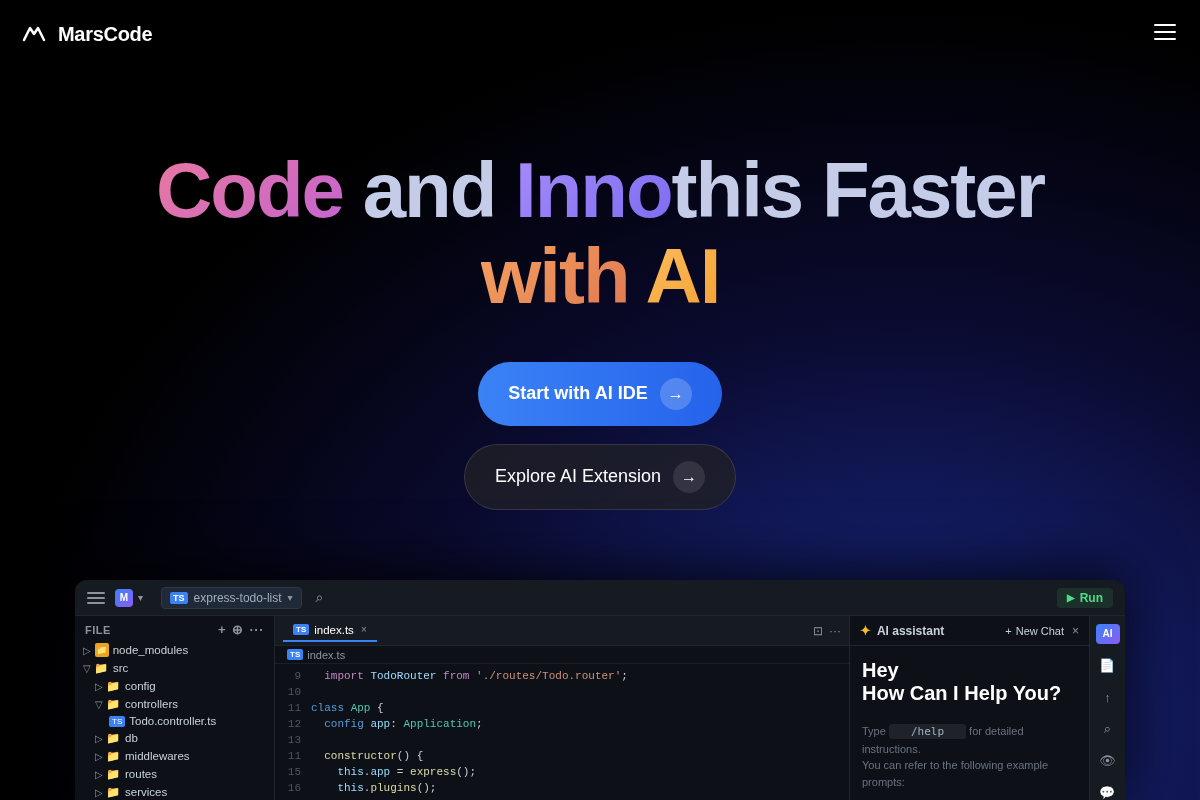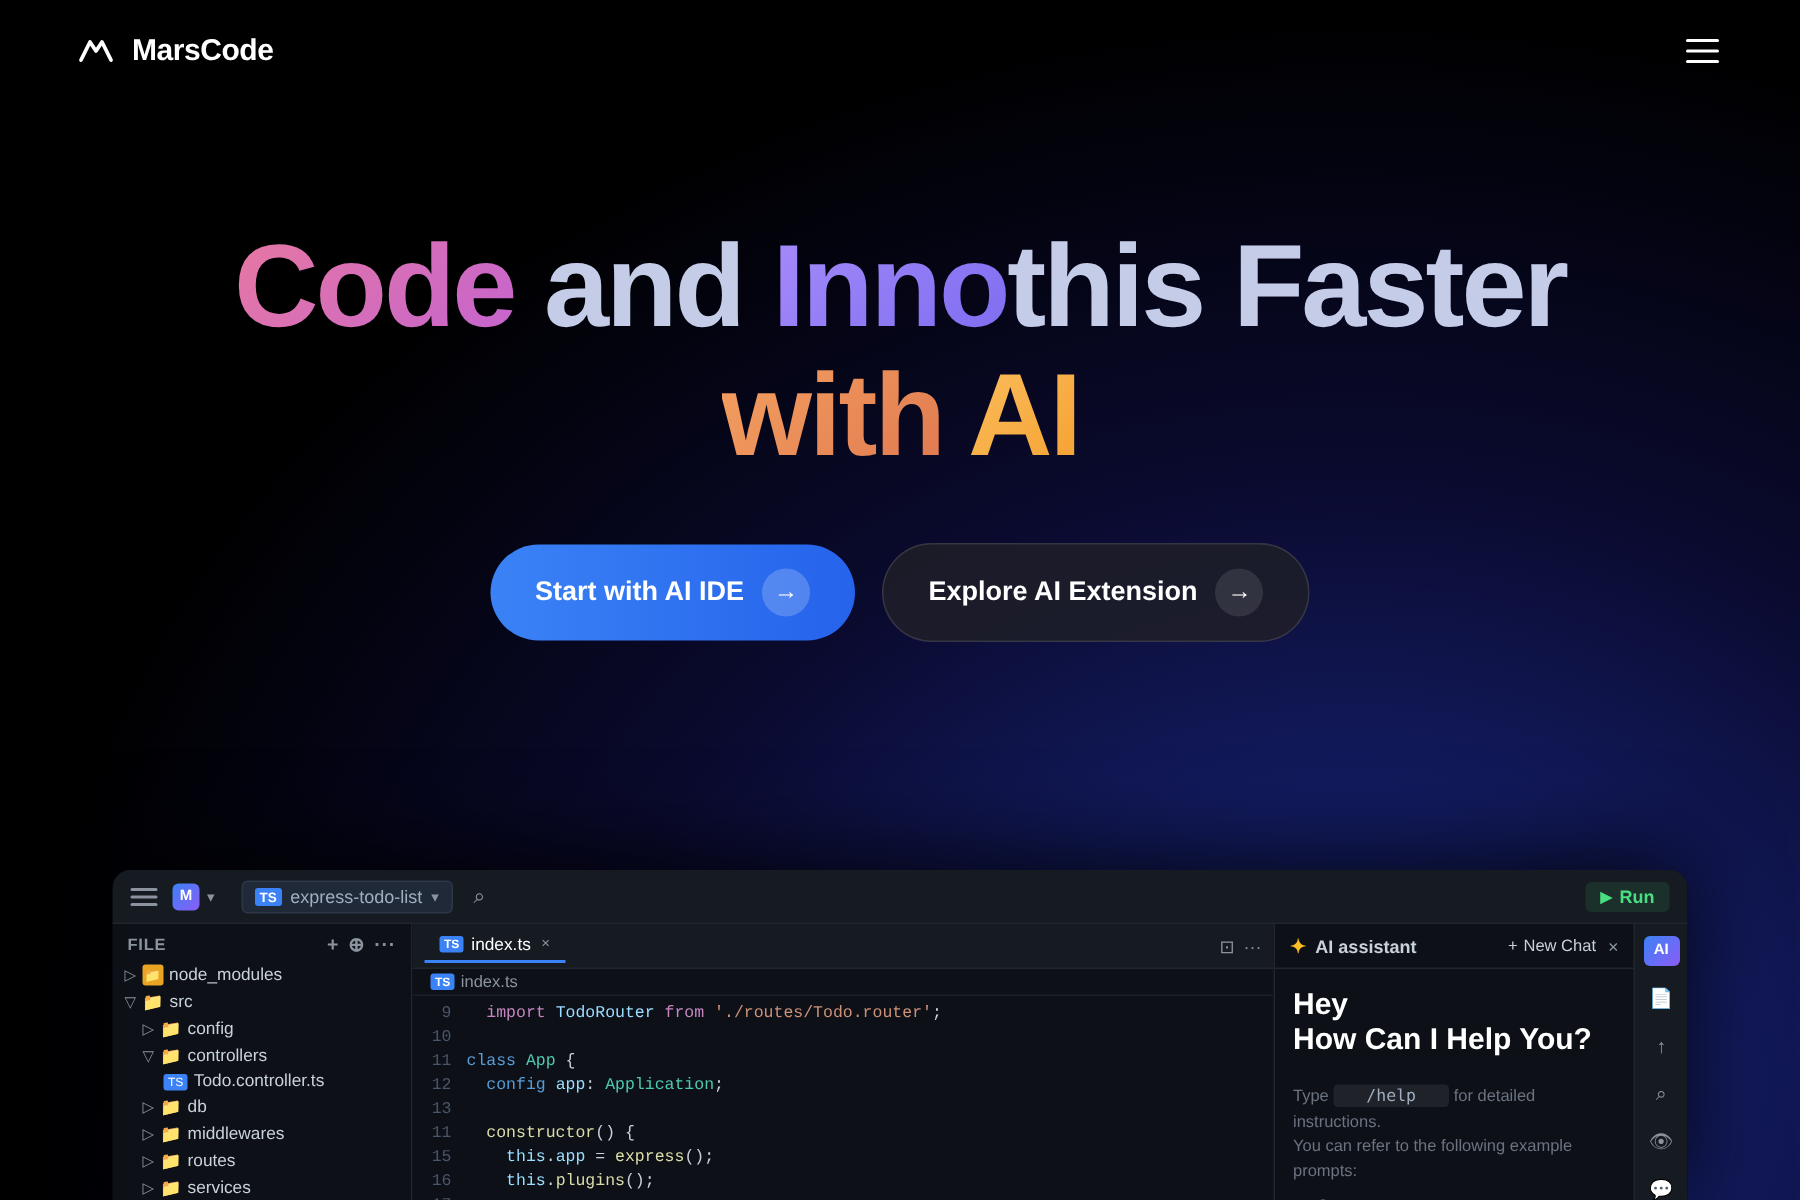--- a/index.html
+++ b/index.html
@@ -20,23 +20,22 @@
       width: 100%; height: 100%;
       background: radial-gradient(ellipse at 75% 90%, #1a2a8a 0%, #0a0a2e 40%, #000 70%);
       z-index: 0;
     }
 
     
     nav {
       position: relative;
       z-index: 10;
       display: flex;
-      align-items: center;
       justify-content: space-between;
-      padding: 20px 50px;
+      padding: 20px 20px;
     }
 
     .logo-area {
       display: flex;
       align-items: center;
       gap: 10px;
     }
 
     .logo-icon {
       width: 28px;
@@ -131,20 +130,21 @@
       -webkit-text-fill-color: #c5cce8;
     }
 
     
     .cta-row {
       display: flex;
       align-items: center;
       justify-content: center;
       gap: 18px;
       margin-top: 42px;
+      flex-direction: column;
     }
 
     .btn-primary {
       display: flex;
       align-items: center;
       gap: 12px;
       background: linear-gradient(90deg, #3b82f6, #2563eb);
       color: #fff;
       border: none;
       border-radius: 50px;
@@ -169,21 +169,21 @@
     .btn-secondary {
       display: flex;
       align-items: center;
       gap: 12px;
       background: rgba(30,30,40,0.85);
       color: #fff;
       border: 1px solid rgba(255,255,255,0.12);
       border-radius: 50px;
       padding: 16px 30px;
       font-size: 18px;
-      font-weight: 700;
+      font-weight: 400;
       cursor: pointer;
     }
 
     .btn-secondary .arrow-circle {
       width: 32px;
       height: 32px;
       background: rgba(255,255,255,0.1);
       border-radius: 50%;
       display: flex;
       align-items: center;

